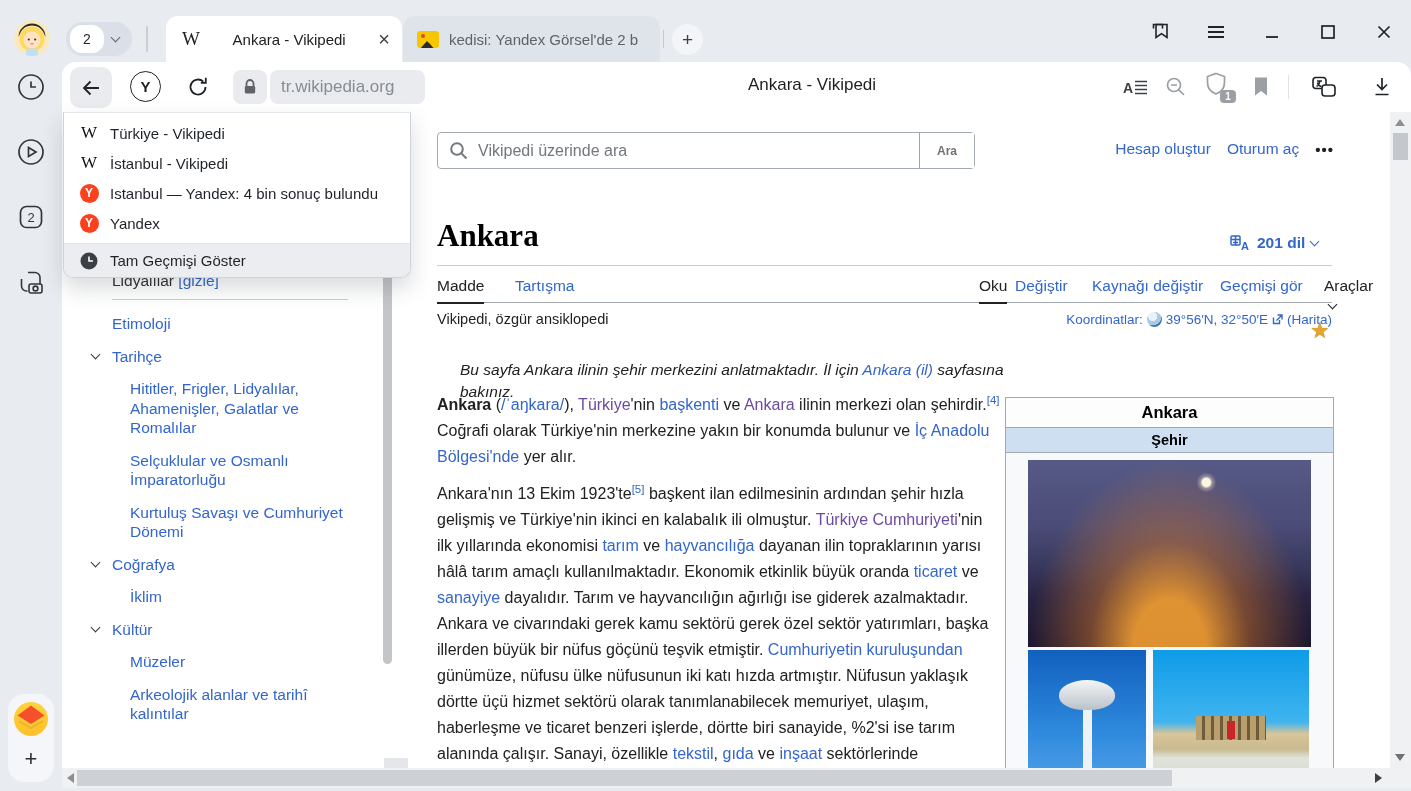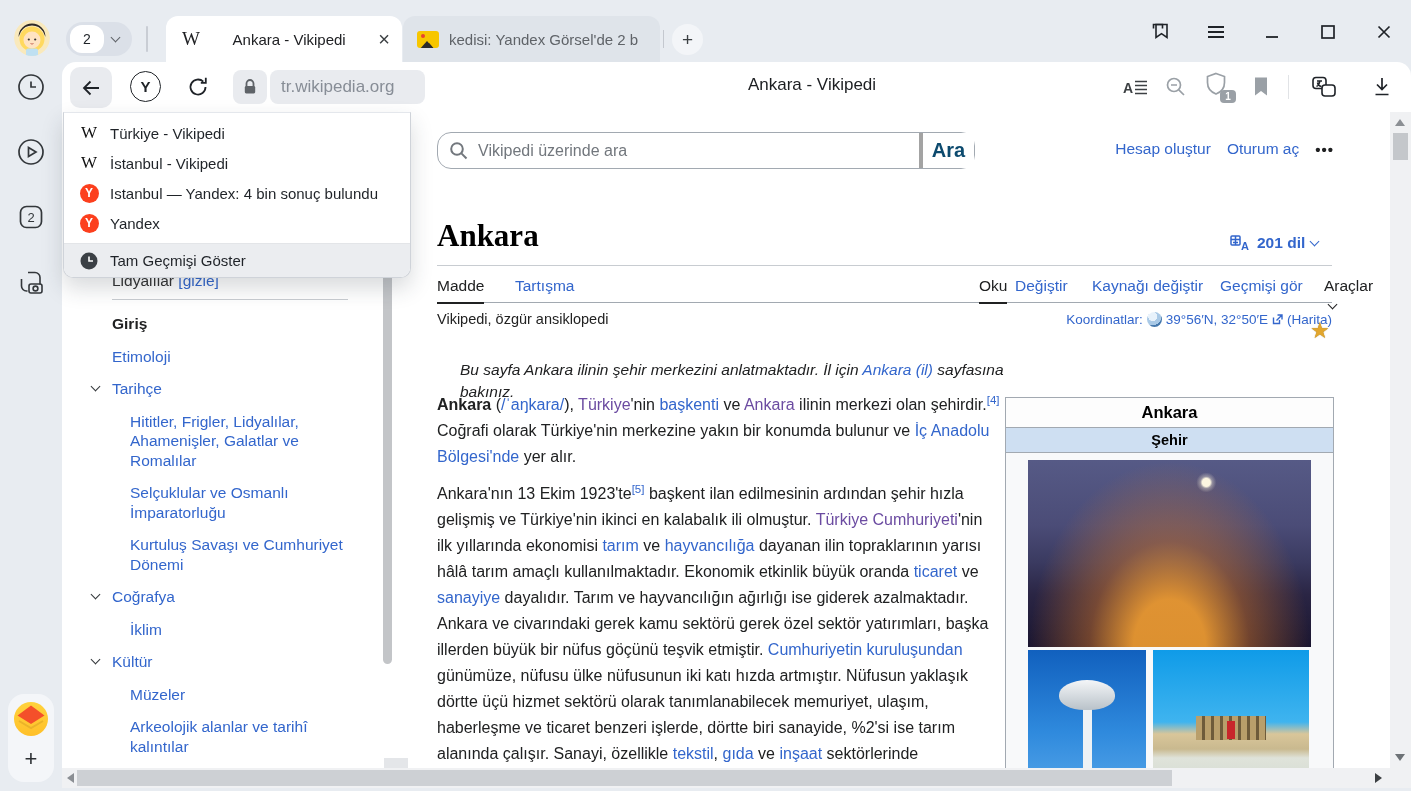--- a/index.html
+++ b/index.html
@@ -45,25 +45,25 @@
   .lockpill { position:absolute; left:171px; top:8px; width:34px; height:34px; background:#e9ebef; border-radius:8px; display:flex; align-items:center; justify-content:center; }
   .urlpill { position:absolute; left:208px; top:8px; width:155px; height:34px; background:#e9ebef; border-radius:8px; display:flex; align-items:center; font-size:17px; color:#878d96; padding-left:11px; }
   .pagetitle { position:absolute; left:500px; top:13px; width:500px; text-align:center; font-size:17px; color:#1c1e21; }
   .tb-ic { position:absolute; top:11px; width:28px; height:28px; display:flex; align-items:center; justify-content:center; }
   .shield-wrap { position:absolute; left:1141px; top:9px; width:30px; height:32px; }
   .shield-badge { position:absolute; right:-3px; bottom:0; min-width:16px; height:13px; background:#9aa0a6; border-radius:4px; color:#fff; font-size:10px; font-weight:bold; text-align:center; line-height:13px; padding:0 2px; }
   .tb-sep { position:absolute; left:1226px; top:13px; width:1px; height:24px; background:#e1e3e6; }
 
   
   .content { position:absolute; left:62px; top:112px; width:1328px; height:656px; background:#fff; overflow:hidden; color:#202122; }
-  .searchbox { position:absolute; left:375px; top:20px; width:538px; height:37px; border:1px solid #a2a9b1; border-radius:14px; display:flex; align-items:center; }
+  .searchbox { position:absolute; left:375px; top:20px; width:538px; height:37px; border:1px solid #a2a9b1; border-radius:4px; display:flex; align-items:center; }
   .searchbox input { flex:1; border:0; outline:none; font-size:16px; color:#202122; font-family:"Liberation Sans",sans-serif; height:100%; }
   .searchbox input::placeholder { color:#72777d; }
   .search-mag { margin:0 10px 0 11px; }
-  .ara-btn { width:55px; height:100%; border-left:4px solid #a3a3a3; display:flex; align-items:center; justify-content:center; font-size:20px; font-weight:bold; color:#0c4a6e; background:#fff; }
+  .ara-btn { width:55px; height:100%; border-left:1px solid #a3a3a3; display:flex; align-items:center; justify-content:center; font-size:12px; font-weight:bold; color:#737373; background:#fff; }
   .acct-row { position:absolute; right:56px; top:28px; display:flex; gap:16px; align-items:center; font-size:15.5px; }
   .acct-row .lnk { color:#3366cc; }
   .acct-row .dots { color:#202122; font-weight:bold; font-size:15px; letter-spacing:1px; }
 
   .art-title { position:absolute; left:375px; top:106px; font-family:"Liberation Serif",serif; font-size:31px; color:#000; }
   .lang-block { position:absolute; left:1168px; top:122px; display:flex; align-items:center; gap:6px; color:#36c; font-size:15.5px; font-weight:bold; }
   .lang-block .chev { border-color:#36c; margin-top:-3px; }
   .title-rule { position:absolute; left:375px; top:153px; width:895px; height:1px; background:#c8ccd1; }
 
   .tabsrow { position:absolute; left:375px; top:161px; width:895px; height:30px; border-bottom:1px solid #a2a9b1; font-size:15.5px; }
@@ -367,24 +367,20 @@
     <div class="fstar">★</div>
 
     <div class="toc">
       <div class="toc-head">
         <span>Lidyalılar</span>
         <span class="lk">[gizle]</span>
       </div>
       <hr class="toc-hr">
       <div>
 
-      <div class="toc-item active">
-            
-            <span class="toc-label">Giriş</span>
-          </div>
           <div class="toc-item">
             
             <span class="toc-label">Etimoloji</span>
           </div>
           <div class="toc-item chev1">
             <span class="toc-chev"></span>
             <span class="toc-label">Tarihçe</span>
           </div>
           <div class="toc-item lvl2">
             

